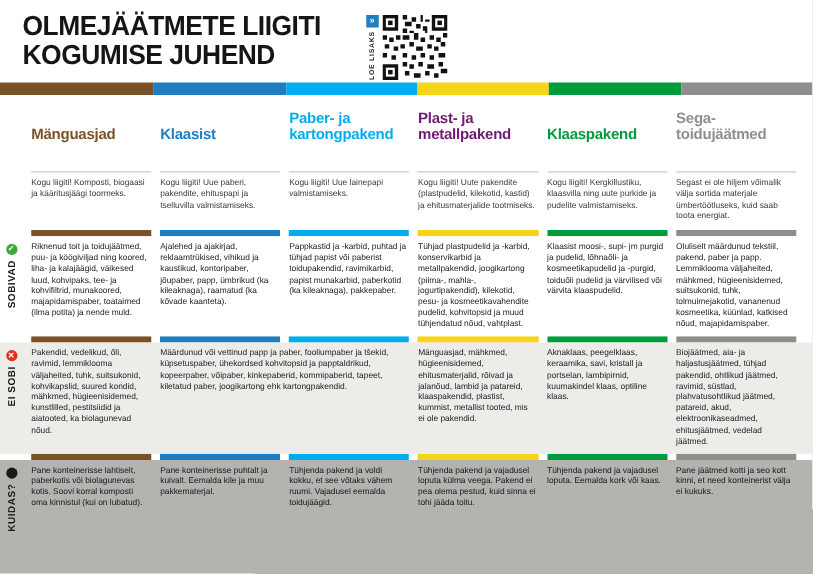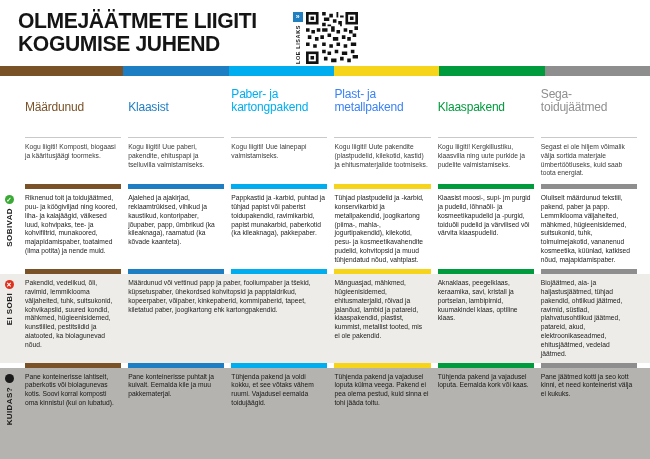--- a/index.html
+++ b/index.html
@@ -22,21 +22,21 @@
   .qr-vlabel { writing-mode:vertical-rl; transform:rotate(180deg); font-size:5.5px; font-weight:bold; letter-spacing:.6px; color:#222; }
   .qr { width:52px; height:52px; }
   
   .topbar { height:10px; display:grid; grid-template-columns:18px repeat(6,1fr); }
   .topbar div:first-child { grid-column:1 / 3; }
   .grid { display:grid; grid-template-columns:18px repeat(6,1fr); column-gap:7px; padding-right:13px; }
   .sepbar { height:5px; }
   .sepbar .seg { height:5px; }
   
   .headzone { padding-top:12px; }
-  .col-header { grid-column:auto; font-size:12px; font-weight:normal; line-height:1.05; display:flex; align-items:flex-end; min-height:30px; padding-bottom:24px; border-bottom:1px solid #c9c9c9; letter-spacing:-.2px; }
+  .col-header { grid-column:auto; font-size:12px; font-weight:bold; line-height:1.05; display:flex; align-items:flex-end; min-height:30px; padding-bottom:24px; border-bottom:1px solid #c9c9c9; letter-spacing:-.2px; }
   .rail-spacer { border-bottom:none !important; }
   .desc { font-size:6.7px; line-height:1.3; color:#3a3a3a; padding:5px 2px 6px 0; min-height:40px; }
   
   .band { position:relative; }
   .band .cell { font-size:6.7px; line-height:1.32; color:#222; padding:5px 2px 4px 0; }
   .band-sobivad { background:#ffffff; min-height:80px; }
   .band-eisobi  { background:#edece8; min-height:80px; }
   .band-kuidas  { background:#b5b3af; flex:1; }
   .band-kuidas .cell { color:#161616; }
   .span2 { grid-column:span 2; }
@@ -77,24 +77,24 @@
     <div style="background: rgb(122, 82, 40);"></div>
     <div style="background: rgb(30, 126, 195);"></div>
     <div style="background: rgb(0, 174, 239);"></div>
     <div style="background: rgb(246, 212, 26);"></div>
     <div style="background: rgb(0, 155, 61);"></div>
     <div style="background: rgb(142, 142, 142);"></div>
   </div>
 
   <div class="grid headzone">
     <div class="col-header rail-spacer"></div>
-    <div class="col-header" style="color: rgb(122, 82, 40);">Määrdunud</div>
+    <div class="col-header" style="color: rgb(122, 82, 40);">Mänguasjad</div>
     <div class="col-header" style="color: rgb(30, 126, 195);">Klaasist</div>
     <div class="col-header" style="color: rgb(0, 174, 239);">Paber- ja kartongpakend</div>
-    <div class="col-header" style="color: #3b82f6;">Plast- ja metallpakend</div>
+    <div class="col-header" style="color: #701a75;">Plast- ja metallpakend</div>
     <div class="col-header" style="color: rgb(0, 155, 61);">Klaaspakend</div>
     <div class="col-header" style="color: rgb(142, 142, 142);">Sega- toidujäätmed</div>
 
     <div></div>
     <div class="desc">Kogu liigiti! Komposti, biogaasi ja kääritusjäägi toormeks.</div>
     <div class="desc">Kogu liigiti! Uue paberi, pakendite, ehituspapi ja tselluvilla valmistamiseks.</div>
     <div class="desc">Kogu liigiti! Uue lainepapi valmistamiseks.</div>
     <div class="desc">Kogu liigiti! Uute pakendite (plastpudelid, kilekotid, kastid) ja ehitusmaterjalide tootmiseks.</div>
     <div class="desc">Kogu liigiti! Kergkillustiku, klaasvilla ning uute purkide ja pudelite valmistamiseks.</div>
     <div class="desc">Segast ei ole hiljem võimalik välja sortida materjale ümbertöötluseks, kuid saab toota energiat.</div>

